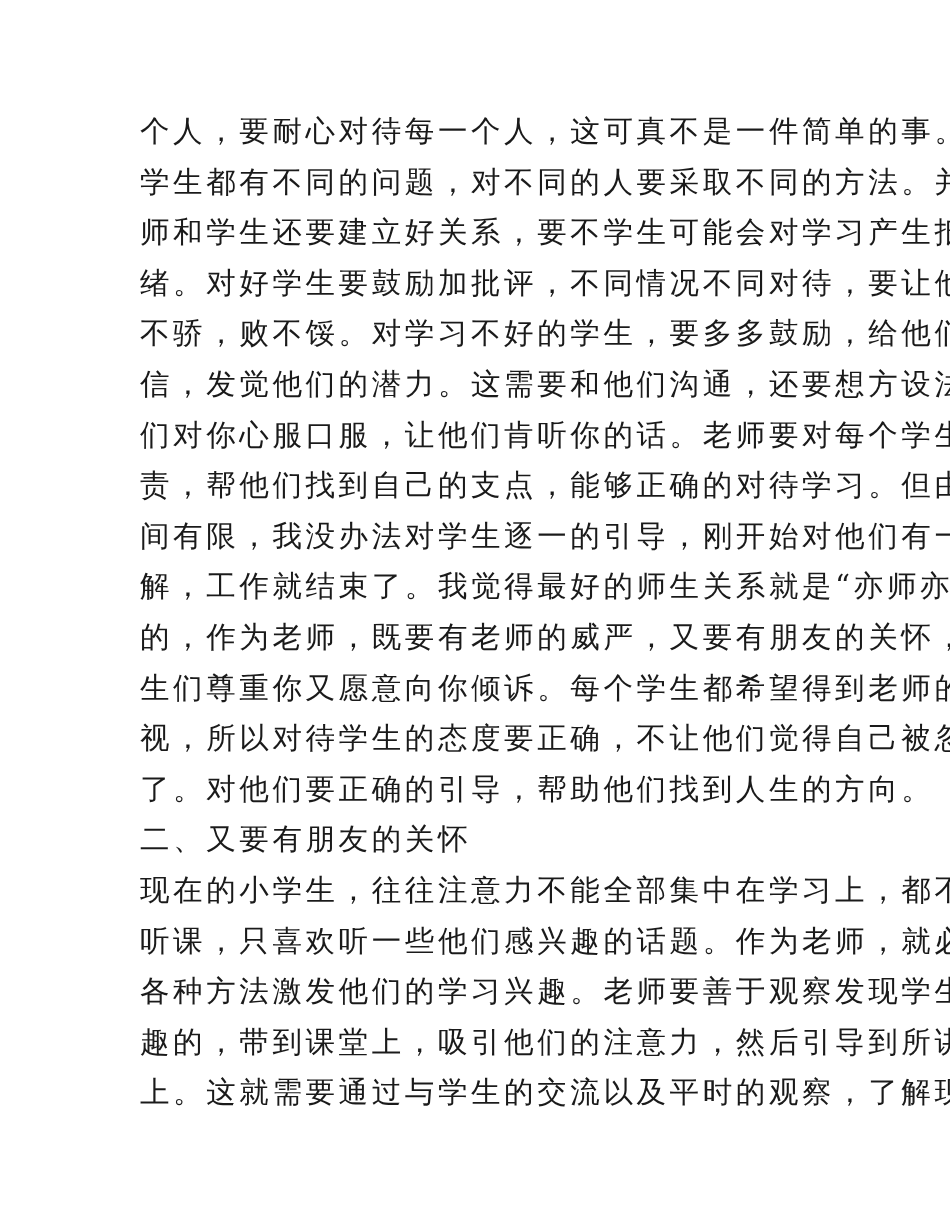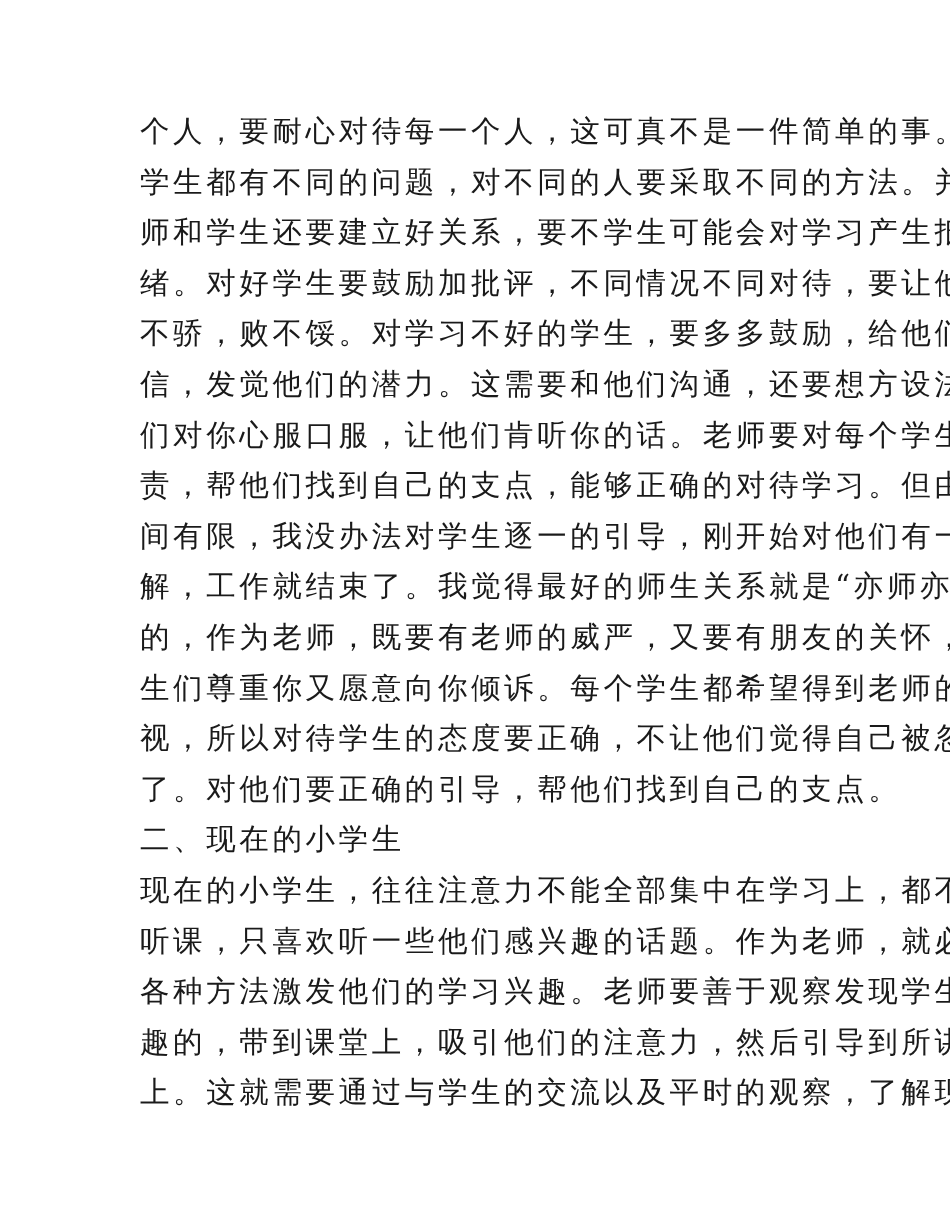--- a/index.html
+++ b/index.html
@@ -49,21 +49,21 @@
     <span class="line">绪。对好学生要鼓励加批评，不同情况不同对待，要让他们胜</span>
     <span class="line">不骄，败不馁。对学习不好的学生，要多多鼓励，给他们自</span>
     <span class="line">信，发觉他们的潜力。这需要和他们沟通，还要想方设法让他</span>
     <span class="line">们对你心服口服，让他们肯听你的话。老师要对每个学生负</span>
     <span class="line">责，帮他们找到自己的支点，能够正确的对待学习。但由于时</span>
     <span class="line">间有限，我没办法对学生逐一的引导，刚开始对他们有一些了</span>
     <span class="line">解，工作就结束了。我觉得最好的师生关系就是“亦师亦友”型</span>
     <span class="line">的，作为老师，既要有老师的威严，又要有朋友的关怀，让学</span>
     <span class="line">生们尊重你又愿意向你倾诉。每个学生都希望得到老师的重</span>
     <span class="line">视，所以对待学生的态度要正确，不让他们觉得自己被忽略</span>
-    <span class="line">了。对他们要正确的引导，帮他们找到自己的支点。</span>
-    <span class="line">二、现在的小学生</span>
+    <span class="line">了。对他们要正确的引导，帮助他们找到人生的方向。</span>
+    <span class="line">二、又要有朋友的关怀</span>
     <span class="line">现在的小学生，往往注意力不能全部集中在学习上，都不太爱</span>
     <span class="line">听课，只喜欢听一些他们感兴趣的话题。作为老师，就必须以</span>
     <span class="line">各种方法激发他们的学习兴趣。老师要善于观察发现学生感兴</span>
     <span class="line">趣的，带到课堂上，吸引他们的注意力，然后引导到所讲的课</span>
     <span class="line">上。这就需要通过与学生的交流以及平时的观察，了解现在的</span>
   </div>
 </div>
 
 </body></html>

